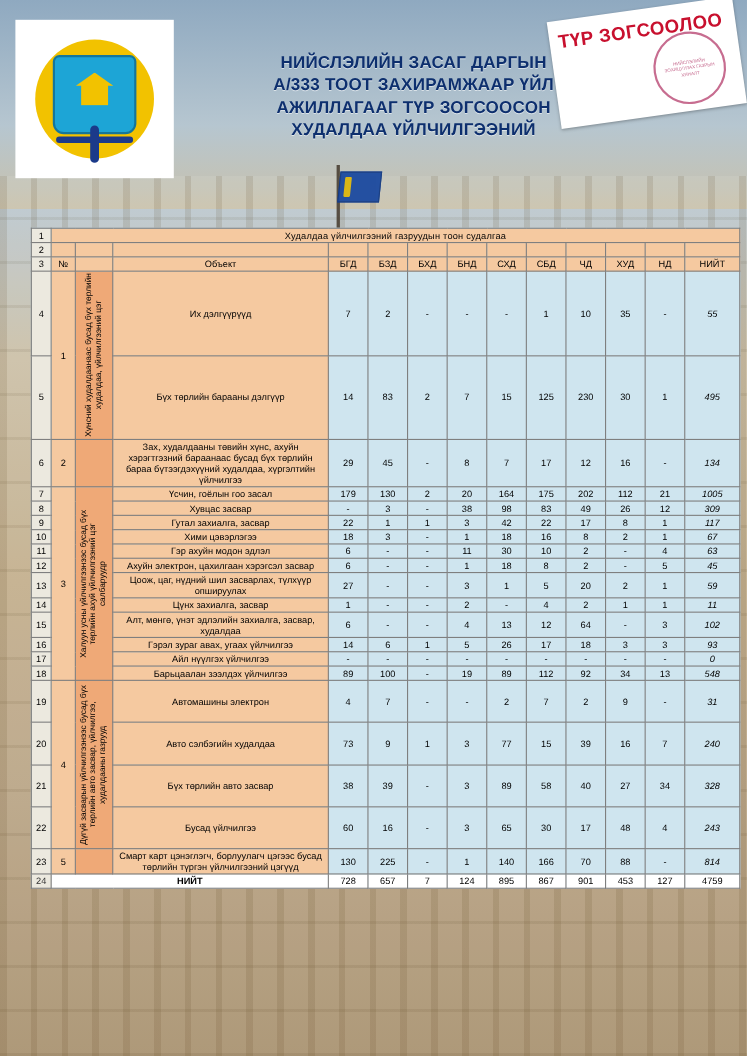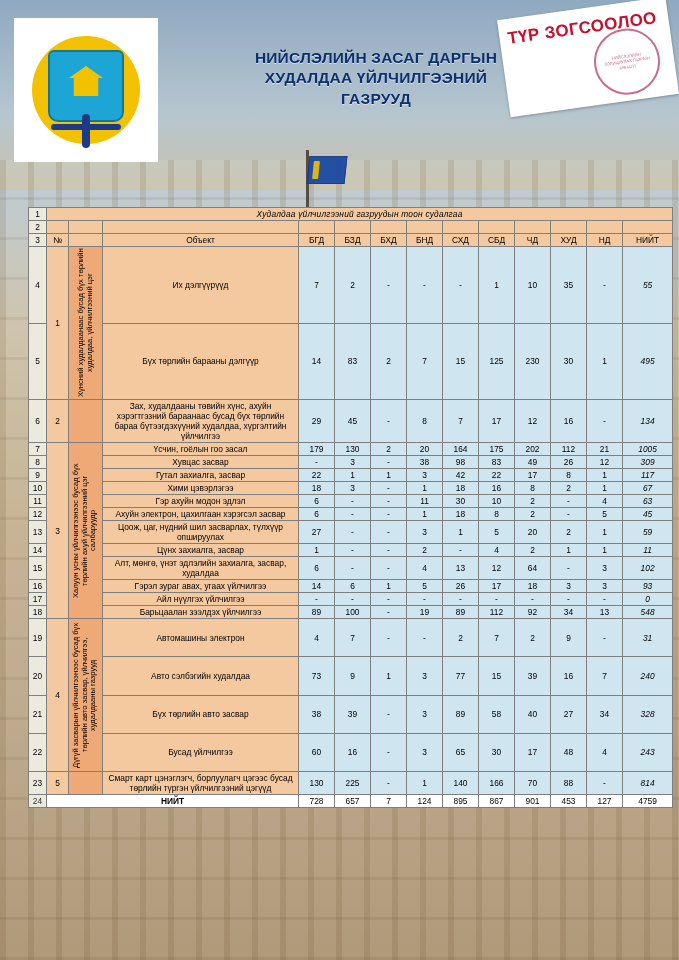--- a/index.html
+++ b/index.html
@@ -193,21 +193,20 @@
   .colw-grp { width: 34px; }
   .colw-obj { width: 196px; }
   .colw-d   { width: 36px; }
   .colw-tot { width: 50px; }
 
   .band-title {
     background: #f5c9a0 !important;
     font-weight: bold;
     font-size: 10px;
     letter-spacing: .2px;
-    font-style: italic;
   }
   .hdr {
     background: #f5c9a0 !important;
     font-weight: bold;
     font-size: 9px;
   }
   .obj {
     text-align: left;
     padding-left: 6px;
     background: #f5c9a0 !important;
@@ -265,22 +264,23 @@
 <div class="logo-box">
   <div class="emblem">
     <div class="ring"></div>
     <div class="inner"></div>
     <div class="trident"></div>
   </div>
 </div>
 
 <div class="title">
   <div>НИЙСЛЭЛИЙН ЗАСАГ ДАРГЫН</div>
+  <div>А/333 ТООТ ЗАХИРАМЖААР  ҮЙЛ</div>
+  <div>АЖИЛЛАГААГ ТҮР ЗОГСООСОН</div>
   <div>ХУДАЛДАА ҮЙЛЧИЛГЭЭНИЙ</div>
-  <div>ГАЗРУУД</div>
 </div>
 
 <div class="stamp">
   <div class="stamp-text">ТҮР ЗОГСООЛОО</div>
   <div class="stamp-seal">НИЙСЛЭЛИЙН ЗОХИЦУУЛАХ ГАЗРЫН ХЯНАЛТ</div>
 </div>
 
 <div class="sheet">
   <table class="grid">
     <colgroup>

